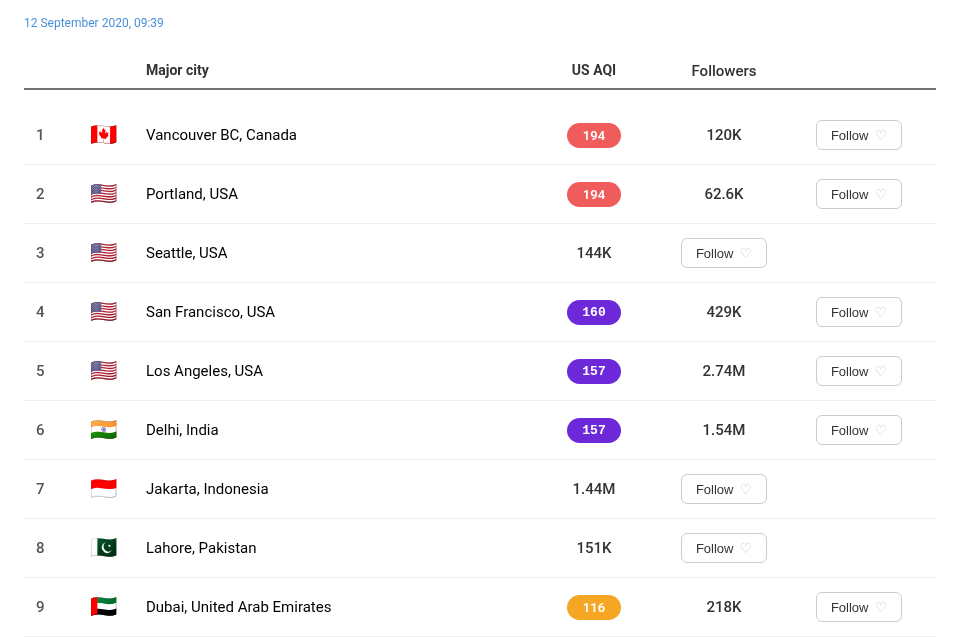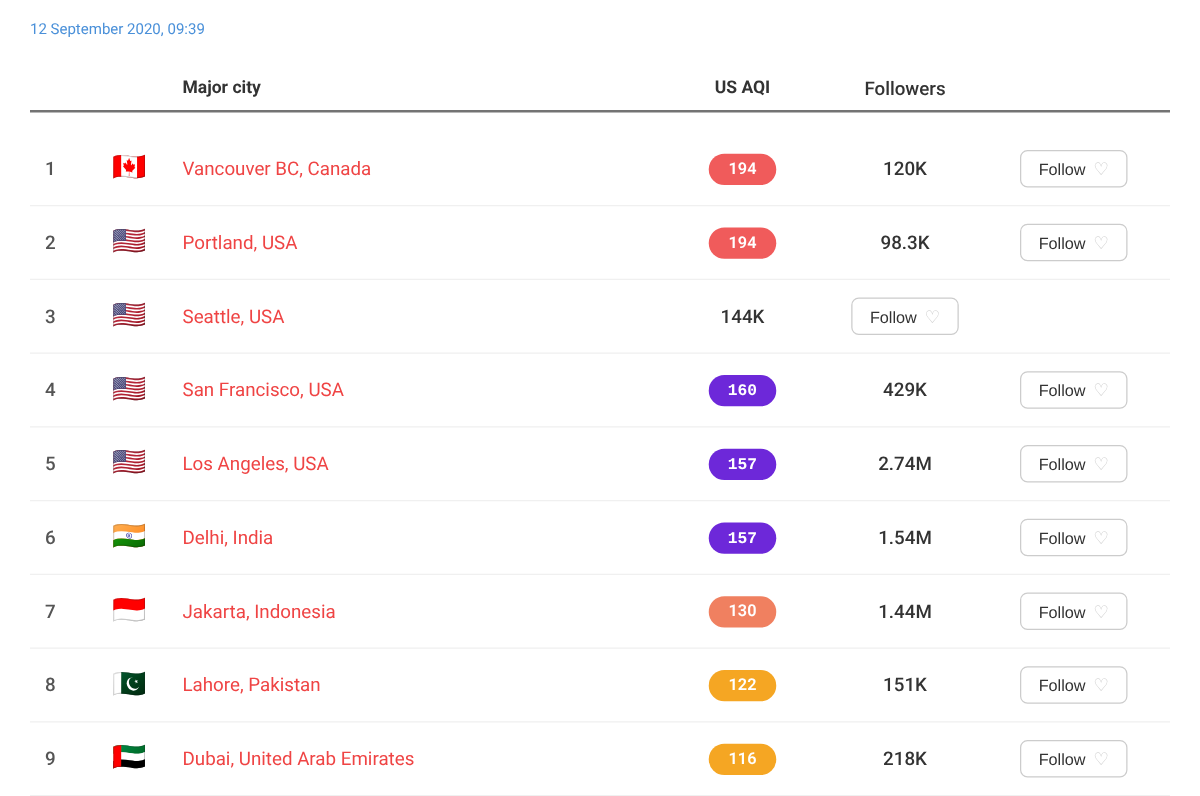--- a/index.html
+++ b/index.html
@@ -49,21 +49,21 @@
       border-radius: 2px;
       overflow: hidden;
       display: inline-flex;
       align-items: center;
       justify-content: center;
       font-size: 22px;
       line-height: 1;
     }
     .col-city {
       font-size: 15px;
-      color: #ef4444;
+      color: #000000;
     }
     .col-aqi {
       display: flex;
       justify-content: center;
     }
     .aqi-badge {
       color: #fff;
       font-size: 13px;
       font-weight: 600;
       padding: 5px 12px;
@@ -139,21 +139,21 @@
   </div>
     <div class="table-row">
     <div class="col-rank">2</div>
     <div class="col-flag">
       <span class="flag">🇺🇸</span>
     </div>
     <div class="col-city">Portland, USA</div>
     <div class="col-aqi">
       <span class="aqi-badge aqi-red-dark">194</span>
     </div>
-    <div class="col-followers">98.3K</div>
+    <div class="col-followers">62.6K</div>
     <div class="col-follow">
       <button class="follow-btn">
         <span>Follow</span>
         <span class="heart-icon">♡</span>
       </button>
     </div>
   </div>
     <div class="table-row">
     <div class="col-rank">3</div>
     <div class="col-flag">
@@ -218,40 +218,34 @@
         <span class="heart-icon">♡</span>
       </button>
     </div>
   </div>
     <div class="table-row">
     <div class="col-rank">7</div>
     <div class="col-flag">
       <span class="flag">🇮🇩</span>
     </div>
     <div class="col-city">Jakarta, Indonesia</div>
-    <div class="col-aqi">
-      <span class="aqi-badge aqi-orange-red">130</span>
-    </div>
     <div class="col-followers">1.44M</div>
     <div class="col-follow">
       <button class="follow-btn">
         <span>Follow</span>
         <span class="heart-icon">♡</span>
       </button>
     </div>
   </div>
     <div class="table-row">
     <div class="col-rank">8</div>
     <div class="col-flag">
       <span class="flag">🇵🇰</span>
     </div>
     <div class="col-city">Lahore, Pakistan</div>
-    <div class="col-aqi">
-      <span class="aqi-badge aqi-orange">122</span>
-    </div>
     <div class="col-followers">151K</div>
     <div class="col-follow">
       <button class="follow-btn">
         <span>Follow</span>
         <span class="heart-icon">♡</span>
       </button>
     </div>
   </div>
     <div class="table-row">
     <div class="col-rank">9</div>

